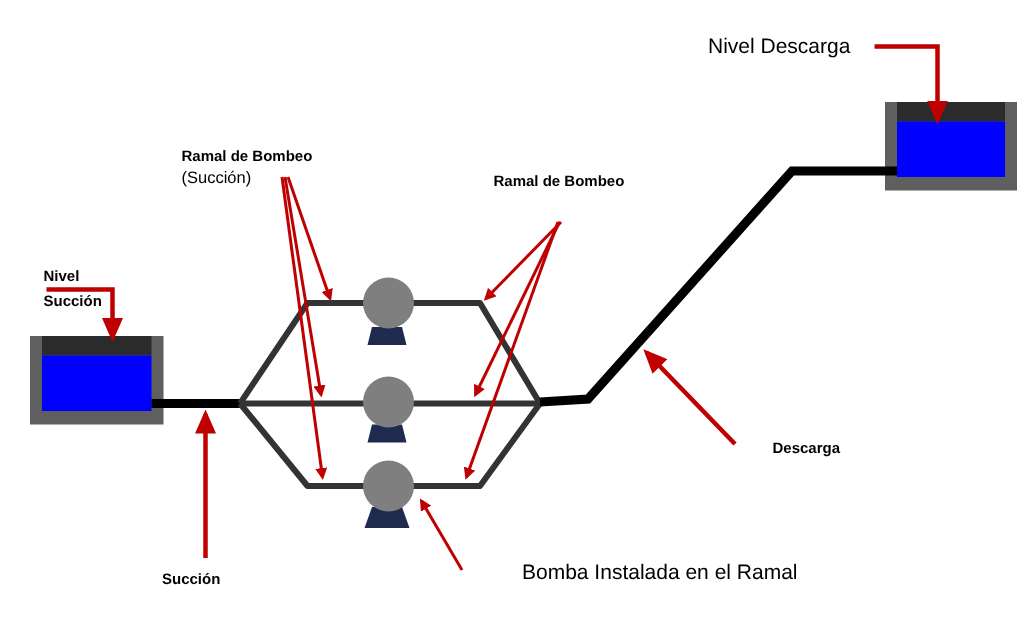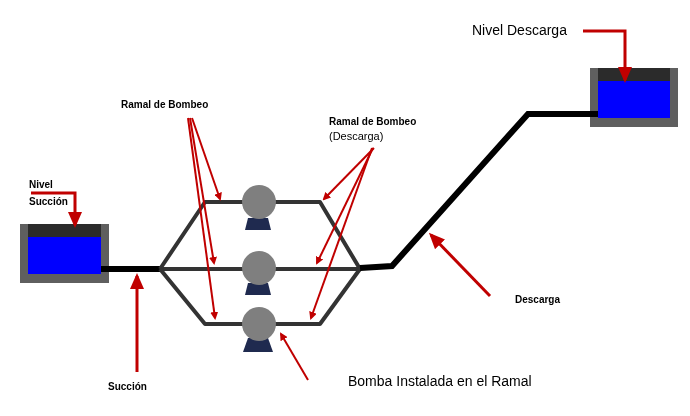--- a/index.html
+++ b/index.html
@@ -78,25 +78,25 @@
   <line x1="308" y1="380" x2="281" y2="334" stroke="#c00000" stroke-width="2" marker-end="url(#ah)"></line>
 </svg>
 
 <div class="lbl bold" style="left:29px; top:148px;margin-top:28px;">
   <div>Nivel</div>
   <div>Succión</div>
 </div>
 
 <div class="lbl" style="left:121px; top:96px;">
   <div class="bold">Ramal de Bombeo</div>
+  <div class="small">(Succión)</div>
 </div>
 
 <div class="lbl" style="left:329px; top:113px;">
   <div class="bold">Ramal de Bombeo</div>
-  <div class="small">(Descarga)</div>
 </div>
 
 <div class="lbl reg" style="left:472px; top:22px;">Nivel Descarga</div>
 
 <div class="lbl bold" style="left:495px; top:291px;padding-left:20px;">Descarga</div>
 
 <div class="lbl bold" style="left:108px; top:378px;">Succión</div>
 
 <div class="lbl reg" style="left:312px; top:373px;margin-left:36px;">Bomba Instalada en el Ramal</div>
 

